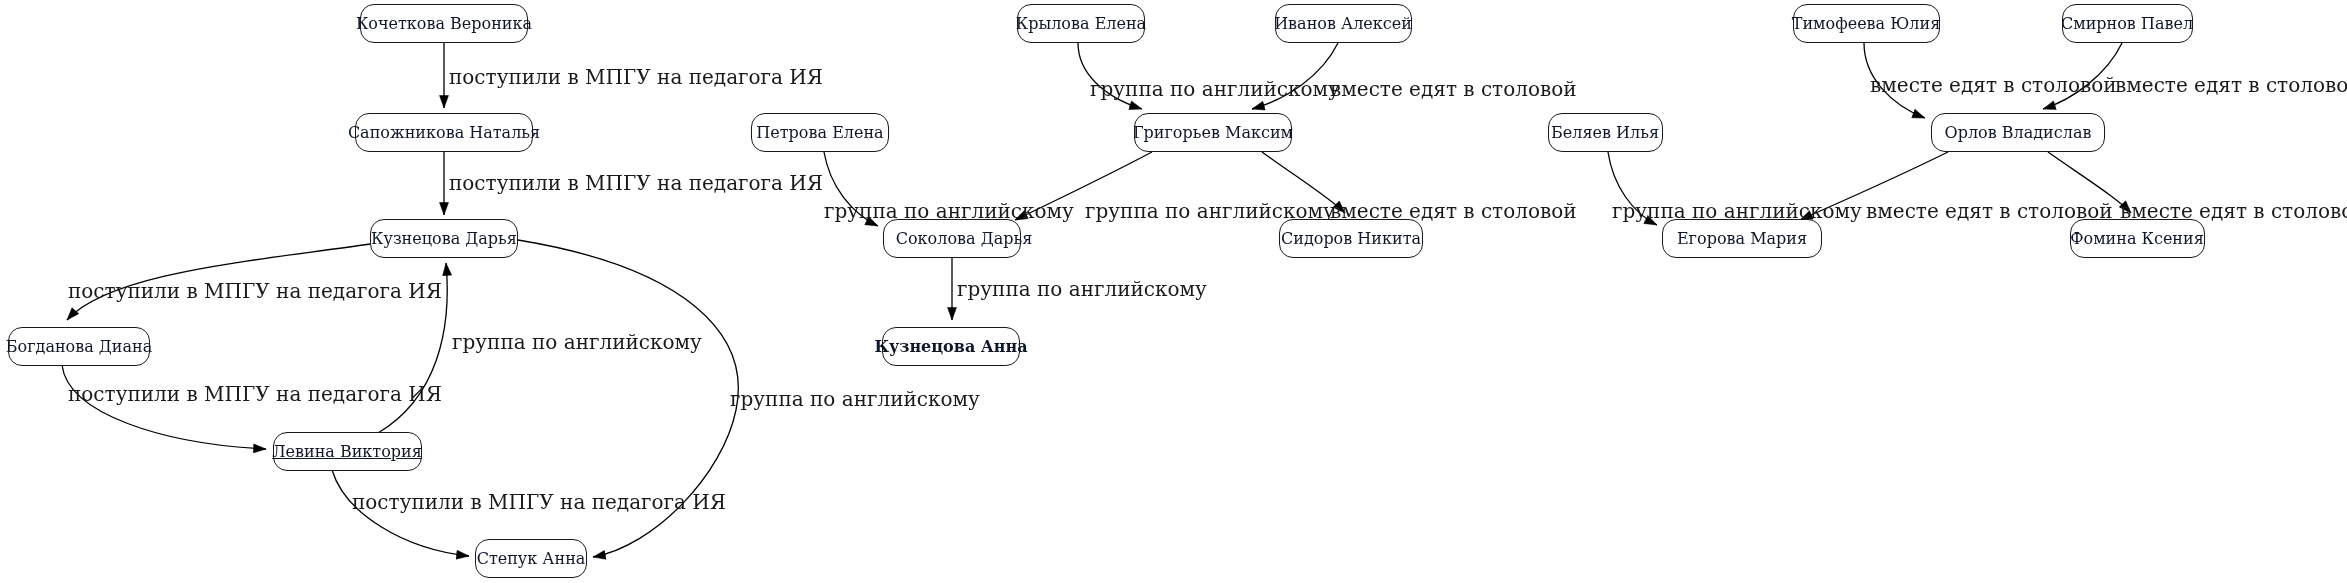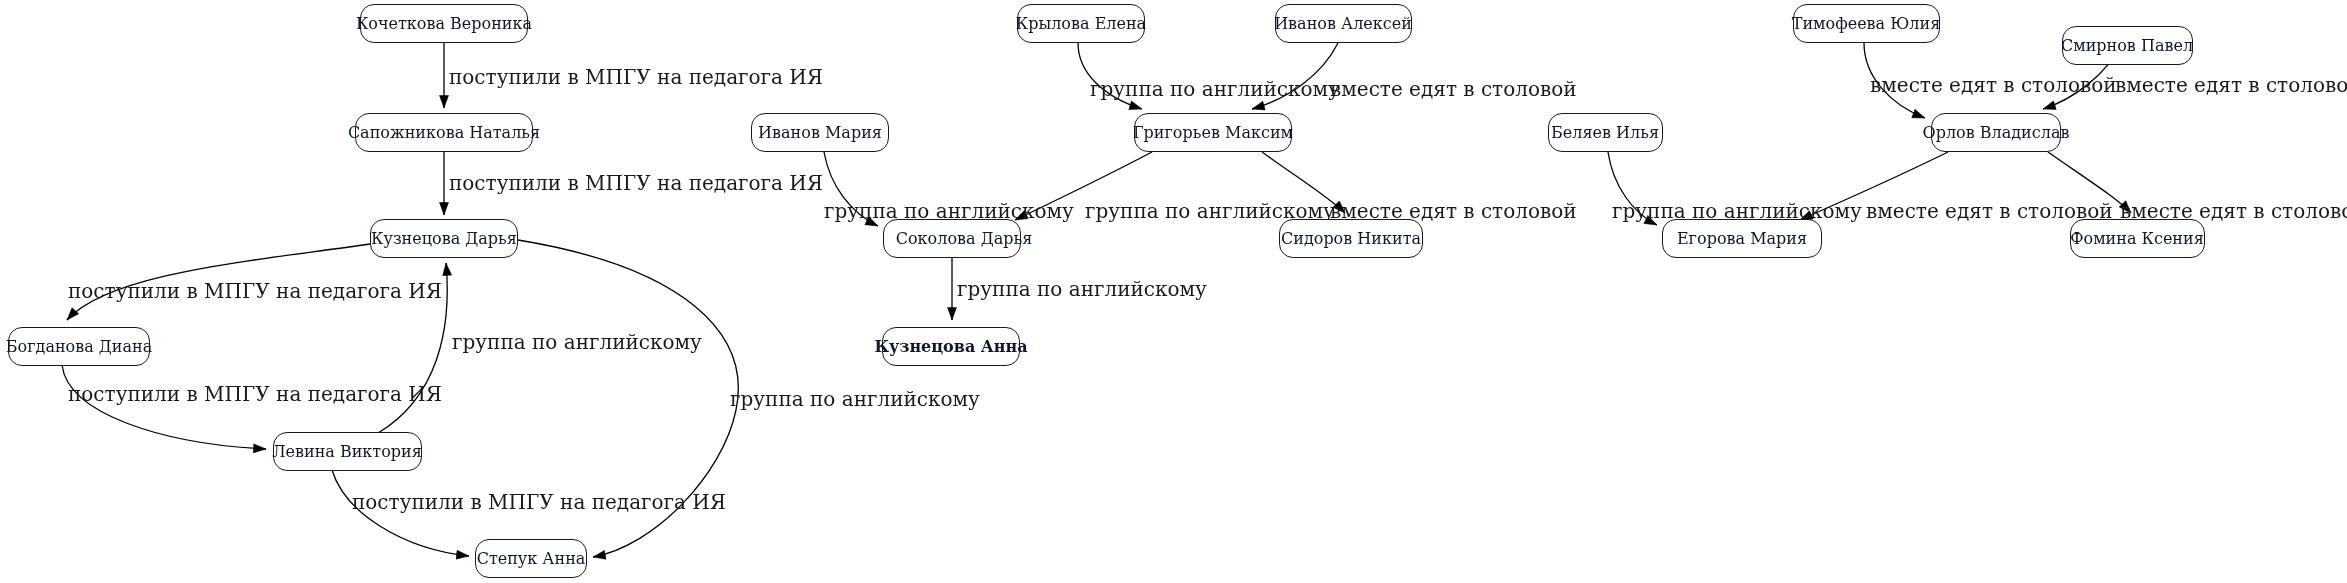--- a/index.html
+++ b/index.html
@@ -97,29 +97,29 @@
         <text x="1870" y="86" class="edge-label">вместе едят в столовой</text>
         <text x="2115" y="86" class="edge-label">вместе едят в столовой</text>
         <text x="2120" y="212" class="edge-label">вместе едят в столовой</text>
       </g>
   </svg>
   <div id="nodes-layer">
       <div class="node" style="left: 360px; top: 3.5px; width: 168px;">Кочеткова Вероника</div>
       <div class="node" style="left: 355px; top: 112.5px; width: 178px;">Сапожникова Наталья</div>
       <div class="node" style="left: 370px; top: 218.5px; width: 148px; text-align: center;">Кузнецова Дарья</div>
       <div class="node" style="left: 8px; top: 326.5px; width: 142px;">Богданова Диана</div>
-      <div class="node" style="left: 272.5px; top: 431.5px; width: 149px;">Левина Виктория</div>
+      <div class="node" style="left: 272.5px; top: 431.5px; width: 149px; text-decoration: underline;">Левина Виктория</div>
       <div class="node" style="left: 475px; top: 538.5px; width: 112px;">Степук Анна</div>
-      <div class="node" style="left: 751px; top: 112.5px; width: 138px;">Иванов Мария</div>
+      <div class="node" style="left: 751px; top: 112.5px; width: 138px;">Петрова Елена</div>
       <div class="node" style="left: 883px; top: 218.5px; width: 138px; padding-left: 24px;">Соколова Дарья</div>
       <div class="node" style="left: 882px; top: 326.5px; width: 138px; font-weight: bold;">Кузнецова Анна</div>
       <div class="node" style="left: 1017px; top: 3.5px; width: 128px;">Крылова Елена</div>
       <div class="node" style="left: 1274.5px; top: 3.5px; width: 137px;">Иванов Алексей</div>
       <div class="node" style="left: 1134px; top: 112.5px; width: 158px;">Григорьев Максим</div>
       <div class="node" style="left: 1279px; top: 218.5px; width: 144px;">Сидоров Никита</div>
       <div class="node" style="left: 1547.5px; top: 112.5px; width: 115px;">Беляев Илья</div>
       <div class="node" style="left: 1662px; top: 218.5px; width: 160px;">Егорова Мария</div>
       <div class="node" style="left: 1792.5px; top: 3.5px; width: 147px;">Тимофеева Юлия</div>
-      <div class="node" style="left: 2061.5px; top: 3.5px; width: 131px; margin-top: 22px;">Смирнов Павел</div>
-      <div class="node" style="left: 1931px; top: 112.5px; width: 130px;">Орлов Владислав</div>
+      <div class="node" style="left: 2061.5px; top: 3.5px; width: 131px;">Смирнов Павел</div>
+      <div class="node" style="left: 1931px; top: 112.5px; width: 174px;">Орлов Владислав</div>
       <div class="node" style="left: 2069.5px; top: 218.5px; width: 135px;">Фомина Ксения</div>
     </div>
 </div>
 
 </body></html>

